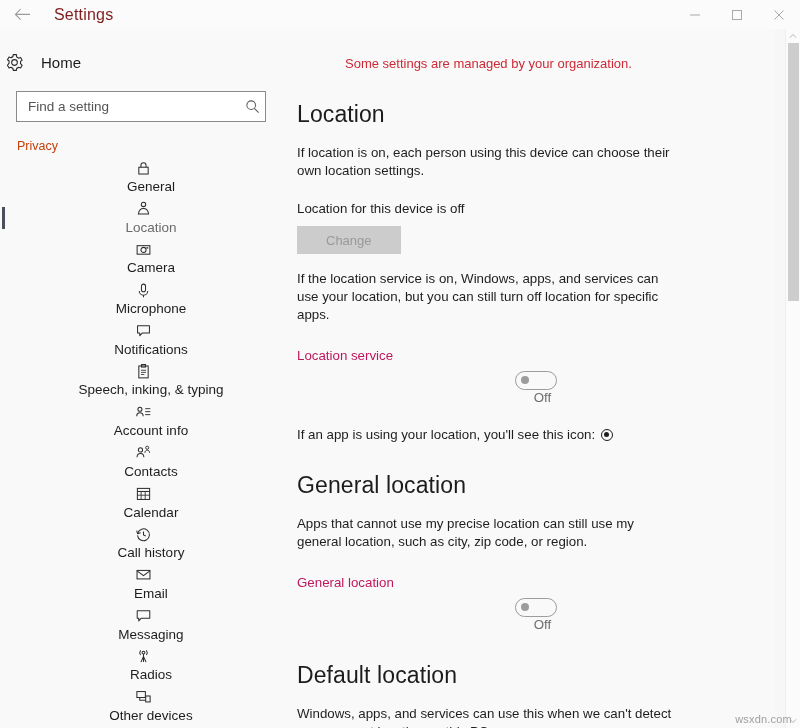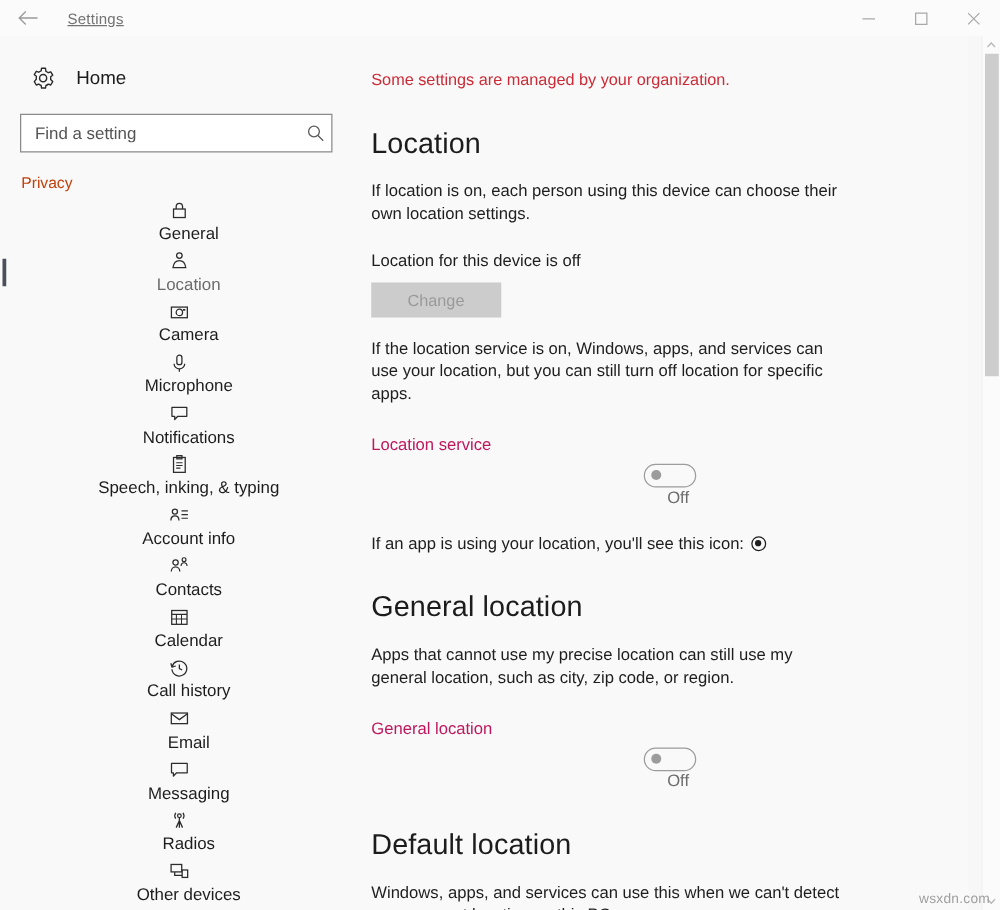--- a/index.html
+++ b/index.html
@@ -26,24 +26,23 @@
     background: #fbfbfb;
     display: flex; align-items: center;
   }
   .back-btn {
     width: 44px; height: 29px;
     display: flex; align-items: center; justify-content: center;
     color: #9b9b9b;
   }
   .back-btn svg { display:block; }
   .app-title {
-    font-size: 12px; color: #737373;
+    font-size: 16px; color: #7f1d1d;
     margin-left: 10px; letter-spacing: .2px;
     white-space: nowrap;
-    text-decoration: underline;
   }
   .win-controls {
     position: absolute; right: 0; top: 0;
     height: 29px; display: flex; align-items: stretch;
   }
   .win-btn {
     width: 42px; height: 29px;
     display: flex; align-items: center; justify-content: center;
     color: #a9a9a9;
   }
@@ -51,21 +50,21 @@
 
   
   .sidebar {
     position: absolute; top: 29px; left: 0;
     width: 285px; height: 699px;
     background: #f9f9f9;
     overflow: hidden;
   }
   .home-row {
     display: flex; align-items: center;
-    height: 38px; margin-top: 14px; padding-left: 23px;
+    height: 38px; margin-top: 14px; padding-left: 3px;
   }
   .home-icon {
     width: 22px; height: 22px; color: #2b2b2b;
     display:flex; align-items:center; justify-content:center;
     margin-right: 16px;
   }
   .home-label { font-size: 15px; color: #1c1c1c; }
 
   .search-wrap {
     margin: 10px 0 0 16px;
@@ -128,20 +127,21 @@
     position: absolute; top: 29px; left: 285px;
     width: 490px; height: 699px;
     background: #f9f9f9;
     overflow: hidden;
     padding-left: 12px;
     box-sizing: border-box;
   }
   .org-note {
     color: #cc2a36; font-size: 13px;
     margin-top: 27px;
+    margin-left: 48px;
   }
   h2.heading {
     font-size: 23px; font-weight: 400; color: #1c1c1c;
     margin: 30px 0 0 0; letter-spacing: .1px;
   }
   p.body-text {
     font-size: 13.3px; color: #1e1e1e;
     line-height: 18px;
     margin: 16px 0 0 0;
     max-width: 376px;

